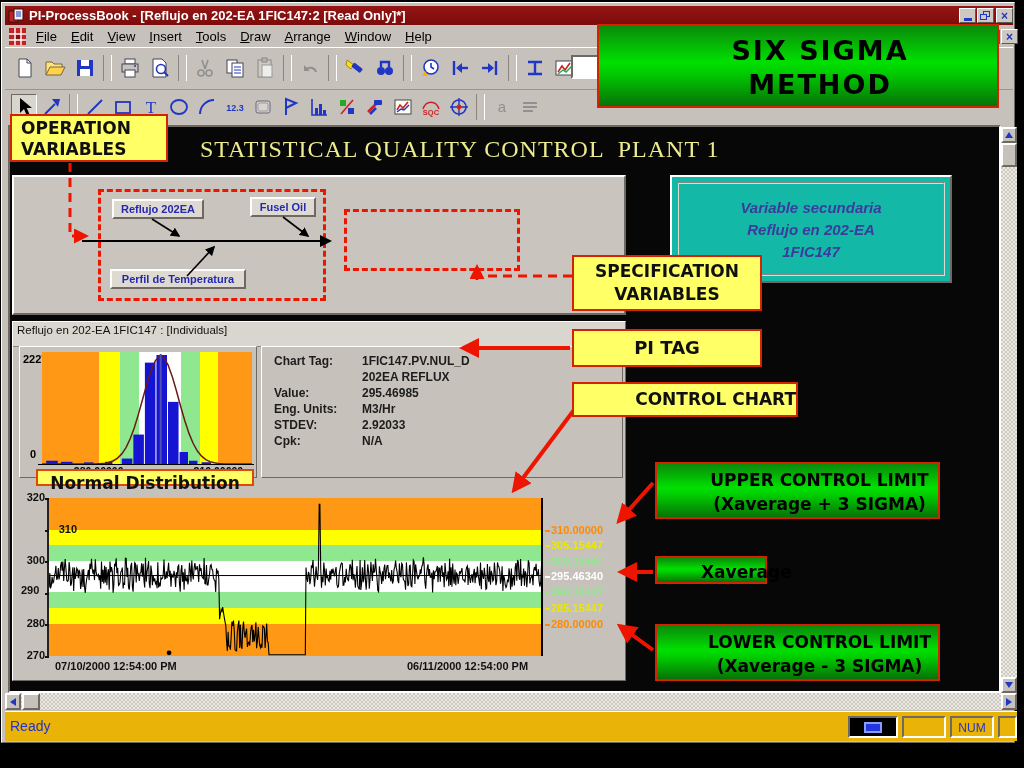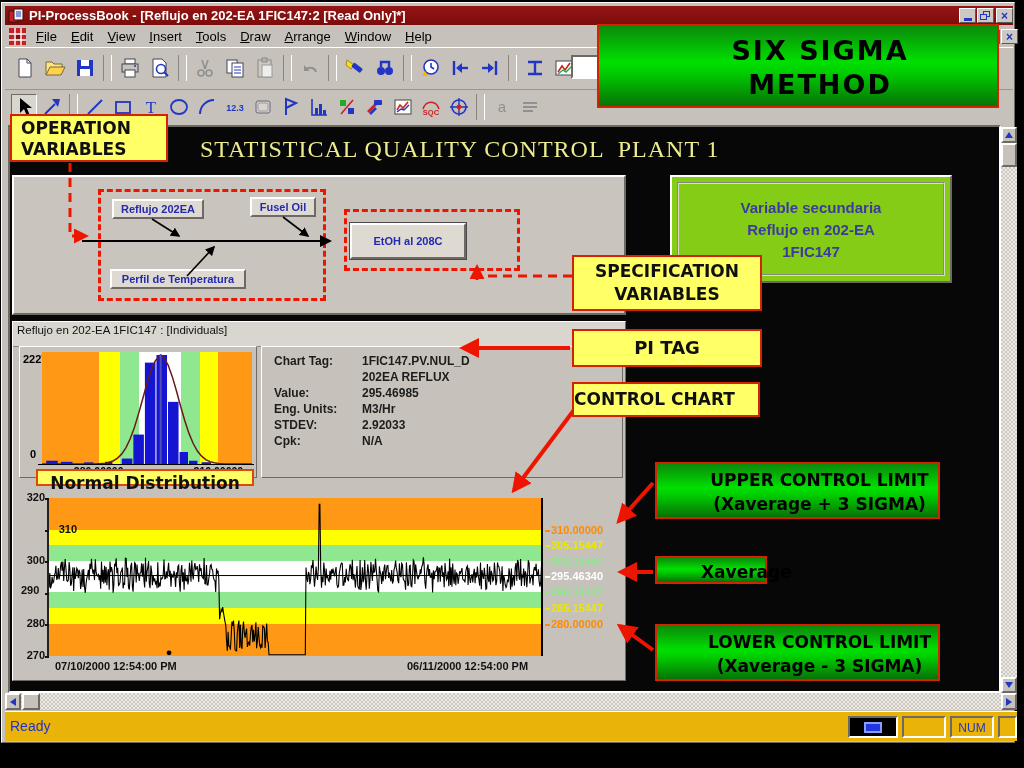--- a/index.html
+++ b/index.html
@@ -319,23 +319,22 @@
   <div class="abs sunken" style="left:6px;top:122px;width:993px;height:568px;background:#070707;"></div>
 
   <div class="abs" style="left:198px;top:133px;width:640px;z-index:5;color:#ecec8e;font-family:'Liberation Serif',serif;font-size:24px;letter-spacing:1px;white-space:pre;">STATISTICAL QUALITY CONTROL  PLANT 1</div>
 
   <div class="abs raised" style="left:10px;top:172px;width:614px;height:140px;background:#c9c5be;z-index:4;"></div>
   <div class="abs dashed-rect" style="left:96px;top:186px;width:228px;height:112px;"></div>
   <div class="abs dashed-rect" style="left:342px;top:206px;width:176px;height:62px;"></div>
   <div class="abs fb-btn" style="left:110px;top:196px;width:92px;height:20px;">Reflujo 202EA</div>
   <div class="abs fb-btn" style="left:248px;top:194px;width:66px;height:20px;">Fusel Oil</div>
   <div class="abs fb-btn" style="left:108px;top:266px;width:136px;height:20px;">Perfil de Temperatura</div>
-  <div class="abs fb-btn" style="left:348px;top:220px;width:116px;height:36px;box-shadow:0 0 0 1px #4a4a4a;">EtOH al 208C</div>
-
-  <div class="abs raised" style="left:668px;top:172px;width:282px;height:108px;background:#84cc16;z-index:4;">
+
+  <div class="abs raised" style="left:668px;top:172px;width:282px;height:108px;background:#14b8a6;z-index:4;font-style:italic;">
     <div class="abs" style="left:5px;top:5px;right:5px;bottom:5px;border:2px groove #dddad2;text-align:center;padding-top:13px;color:#3b3b9e;font-weight:600;font-size:15px;line-height:22px;">
       <div>Variable secundaria</div>
       <div>Reflujo en 202-EA</div>
       <div>1FIC147</div>
     </div>
   </div>
 
   <div class="abs raised1" style="left:10px;top:318px;width:614px;height:360px;background:#c6c2bb;z-index:4;">
     <div style="height:25px;background:#d9d6cf;border-bottom:1px solid #8a867f;font-size:11.5px;color:#111;padding-left:4px;line-height:16px;">Reflujo en 202-EA 1FIC147 : [Individuals]</div>
 
@@ -488,21 +487,21 @@
   <div>VARIABLES</div>
 </div>
 
 <div class="abs callout-y" style="left:572px;top:255px;width:190px;height:56px;text-align:center;padding-top:3px;font-size:17px;line-height:23px;">
   <div>SPECIFICATION</div>
   <div>VARIABLES</div>
 </div>
 
 <div class="abs callout-y" style="left:572px;top:329px;width:190px;height:38px;text-align:center;font-size:18px;line-height:33px;">PI TAG</div>
 
-<div class="abs callout-y" style="left:572px;top:382px;width:188px;height:35px;text-align:left;font-size:17px;line-height:30px;">CONTROL CHART</div>
+<div class="abs callout-y" style="left:572px;top:382px;width:226px;height:35px;text-align:right;font-size:17px;line-height:30px;">CONTROL CHART</div>
 
 <div class="abs callout-y" style="left:36px;top:469px;width:218px;height:17px;border-color:#dd4a00;text-align:center;font-size:17px;line-height:24px;">Normal Distribution</div>
 
 <div class="abs callout-g" style="left:655px;top:462px;width:285px;height:57px;padding-top:4px;font-size:17px;line-height:24px;">
   <div>UPPER CONTROL LIMIT</div>
   <div>(Xaverage + 3 SIGMA)</div>
 </div>
 
 <div class="abs callout-g" style="left:655px;top:556px;width:112px;height:28px;font-size:17px;line-height:28px;">Xaverage</div>
 

